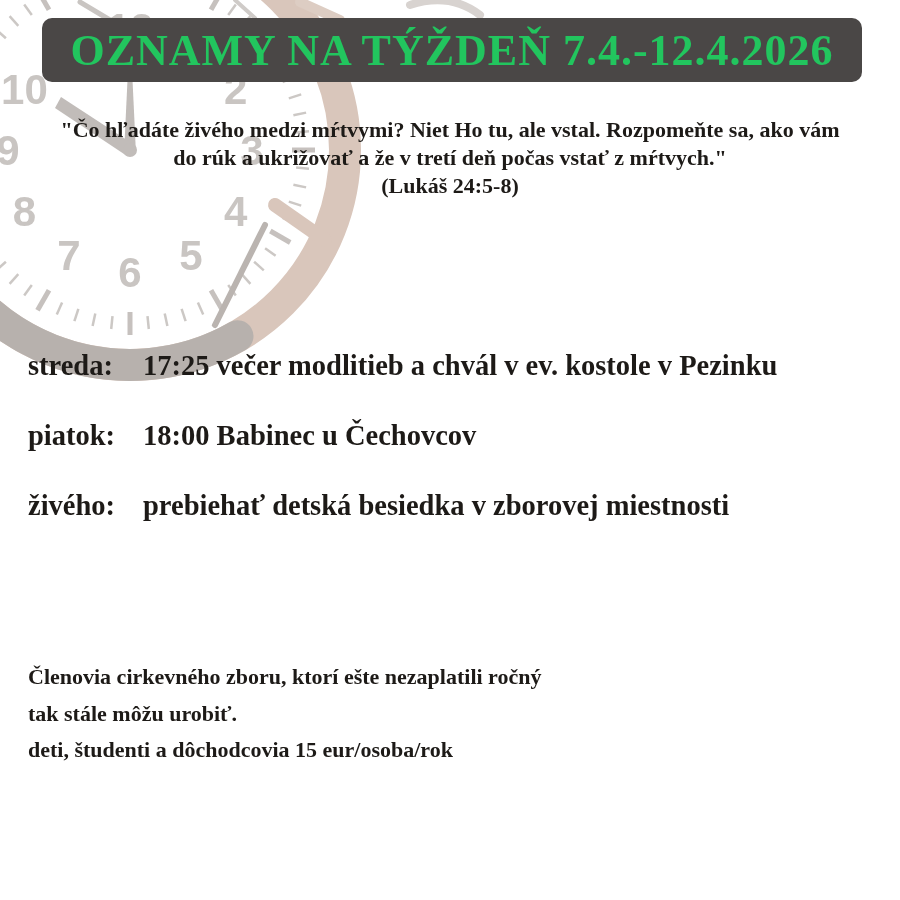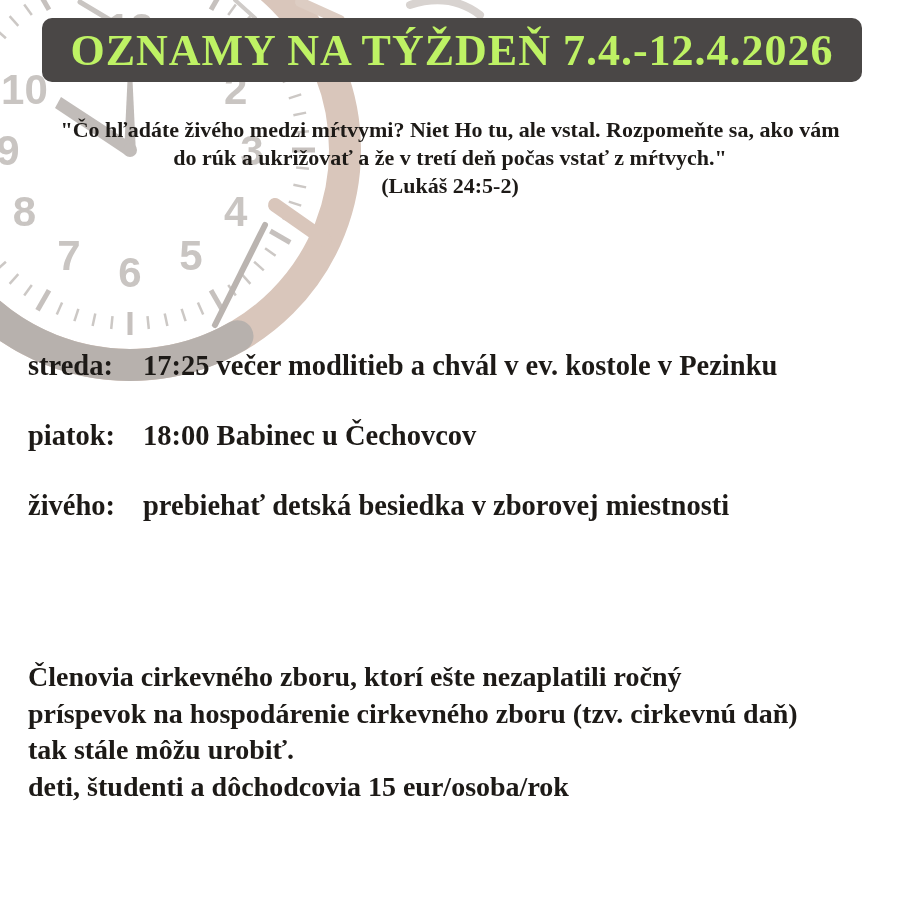--- a/index.html
+++ b/index.html
@@ -10,39 +10,39 @@
   
   .clock-art{position:absolute;left:-120px;top:-120px;width:620px;height:620px;}
   .clock-num{font-family:"Liberation Sans","DejaVu Sans",sans-serif;font-weight:bold;font-size:42px;fill:#c9c5c2;}
 
   .banner{
     position:absolute;left:42px;top:18px;width:820px;height:64px;
     background:#4a4746;border-radius:10px;
     display:flex;align-items:center;justify-content:center;
   }
   .banner span{
-    font-size:44px;font-weight:bold;color:#bef264;letter-spacing:1px;white-space:nowrap;
+    font-size:44px;font-weight:bold;color:#22c55e;letter-spacing:1px;white-space:nowrap;
   }
 
   .quote{
     position:absolute;top:116px;left:0;width:900px;text-align:center;
     font-weight:bold;font-size:22px;line-height:28px;color:#1d1a17;
   }
 
   .schedule{
     position:absolute;top:347px;left:28px;right:16px;
     font-size:28.5px;font-weight:bold;line-height:37px;
   }
   .row{display:flex;margin-bottom:33px;}
   .day{width:115px;flex:0 0 115px;}
   .entry{flex:1;}
 
   .notice{
     position:absolute;top:659px;left:28px;right:8px;
-    font-size:28px;font-weight:bold;line-height:36.6px;
+    font-size:22px;font-weight:bold;line-height:36.6px;
   }
 </style>
 </head>
 <body>
 
 <div class="poster">
 
   <svg class="clock-art" viewBox="0 0 620 620" aria-hidden="true">
 
     <circle cx="250" cy="270" r="215" fill="none" stroke="#d9c6bb" stroke-width="32"></circle>
@@ -144,21 +144,21 @@
     </g>
   </svg>
 
   <div class="banner">
     <span>OZNAMY NA TÝŽDEŇ 7.4.-12.4.2026</span>
   </div>
 
   <div class="quote">
     <div>"Čo hľadáte živého medzi mŕtvymi? Niet Ho tu, ale vstal. Rozpomeňte sa, ako vám</div>
     <div>do rúk a ukrižovať a že v tretí deň počas vstať z mŕtvych."</div>
-    <div>(Lukáš 24:5-2)</div>
+    <div>(Lukáš 24:5-8)</div>
   </div>
 
   <div class="schedule">
     <div class="row">
       <div class="day">streda:</div>
       <div class="entry">
         <div>17:25 večer modlitieb a chvál v ev. kostole v Pezinku</div>
       </div>
     </div>
     <div class="row">
@@ -170,18 +170,17 @@
     <div class="row">
       <div class="day">živého:</div>
       <div class="entry">
         <div>prebiehať detská besiedka v zborovej miestnosti</div>
       </div>
     </div>
   </div>
 
   <div class="notice">
     <div>Členovia cirkevného zboru, ktorí ešte nezaplatili ročný</div>
-    <div>príspevok na hospodárenie cirkevného zboru (tzv. cirkevnú daň)</div>
     <div>tak stále môžu urobiť.</div>
     <div>deti, študenti a dôchodcovia 15 eur/osoba/rok</div>
   </div>
 
 </div>
 
 </body></html>

